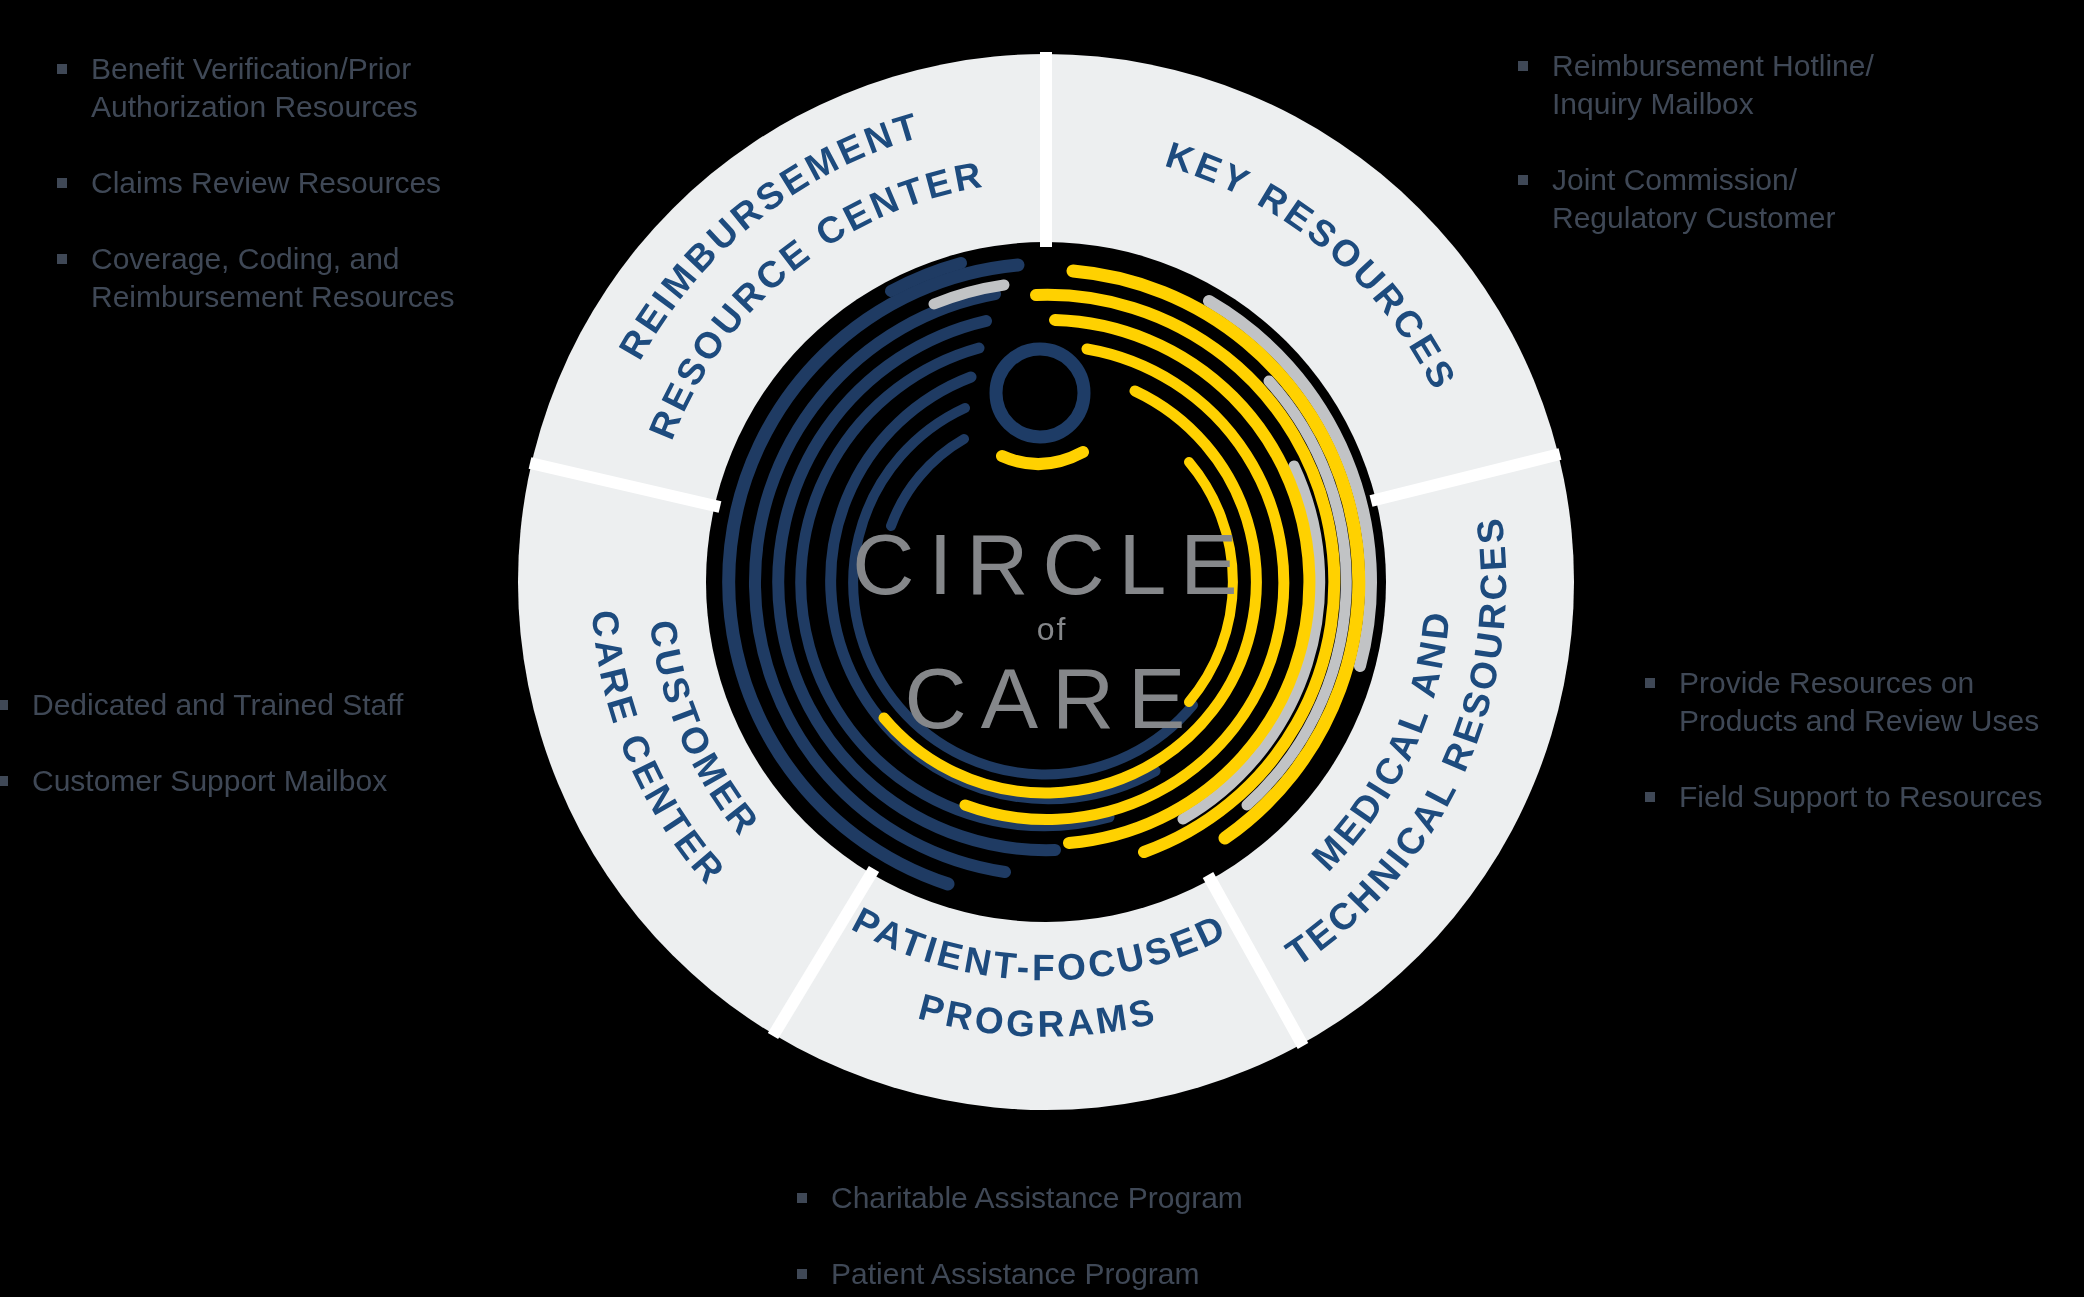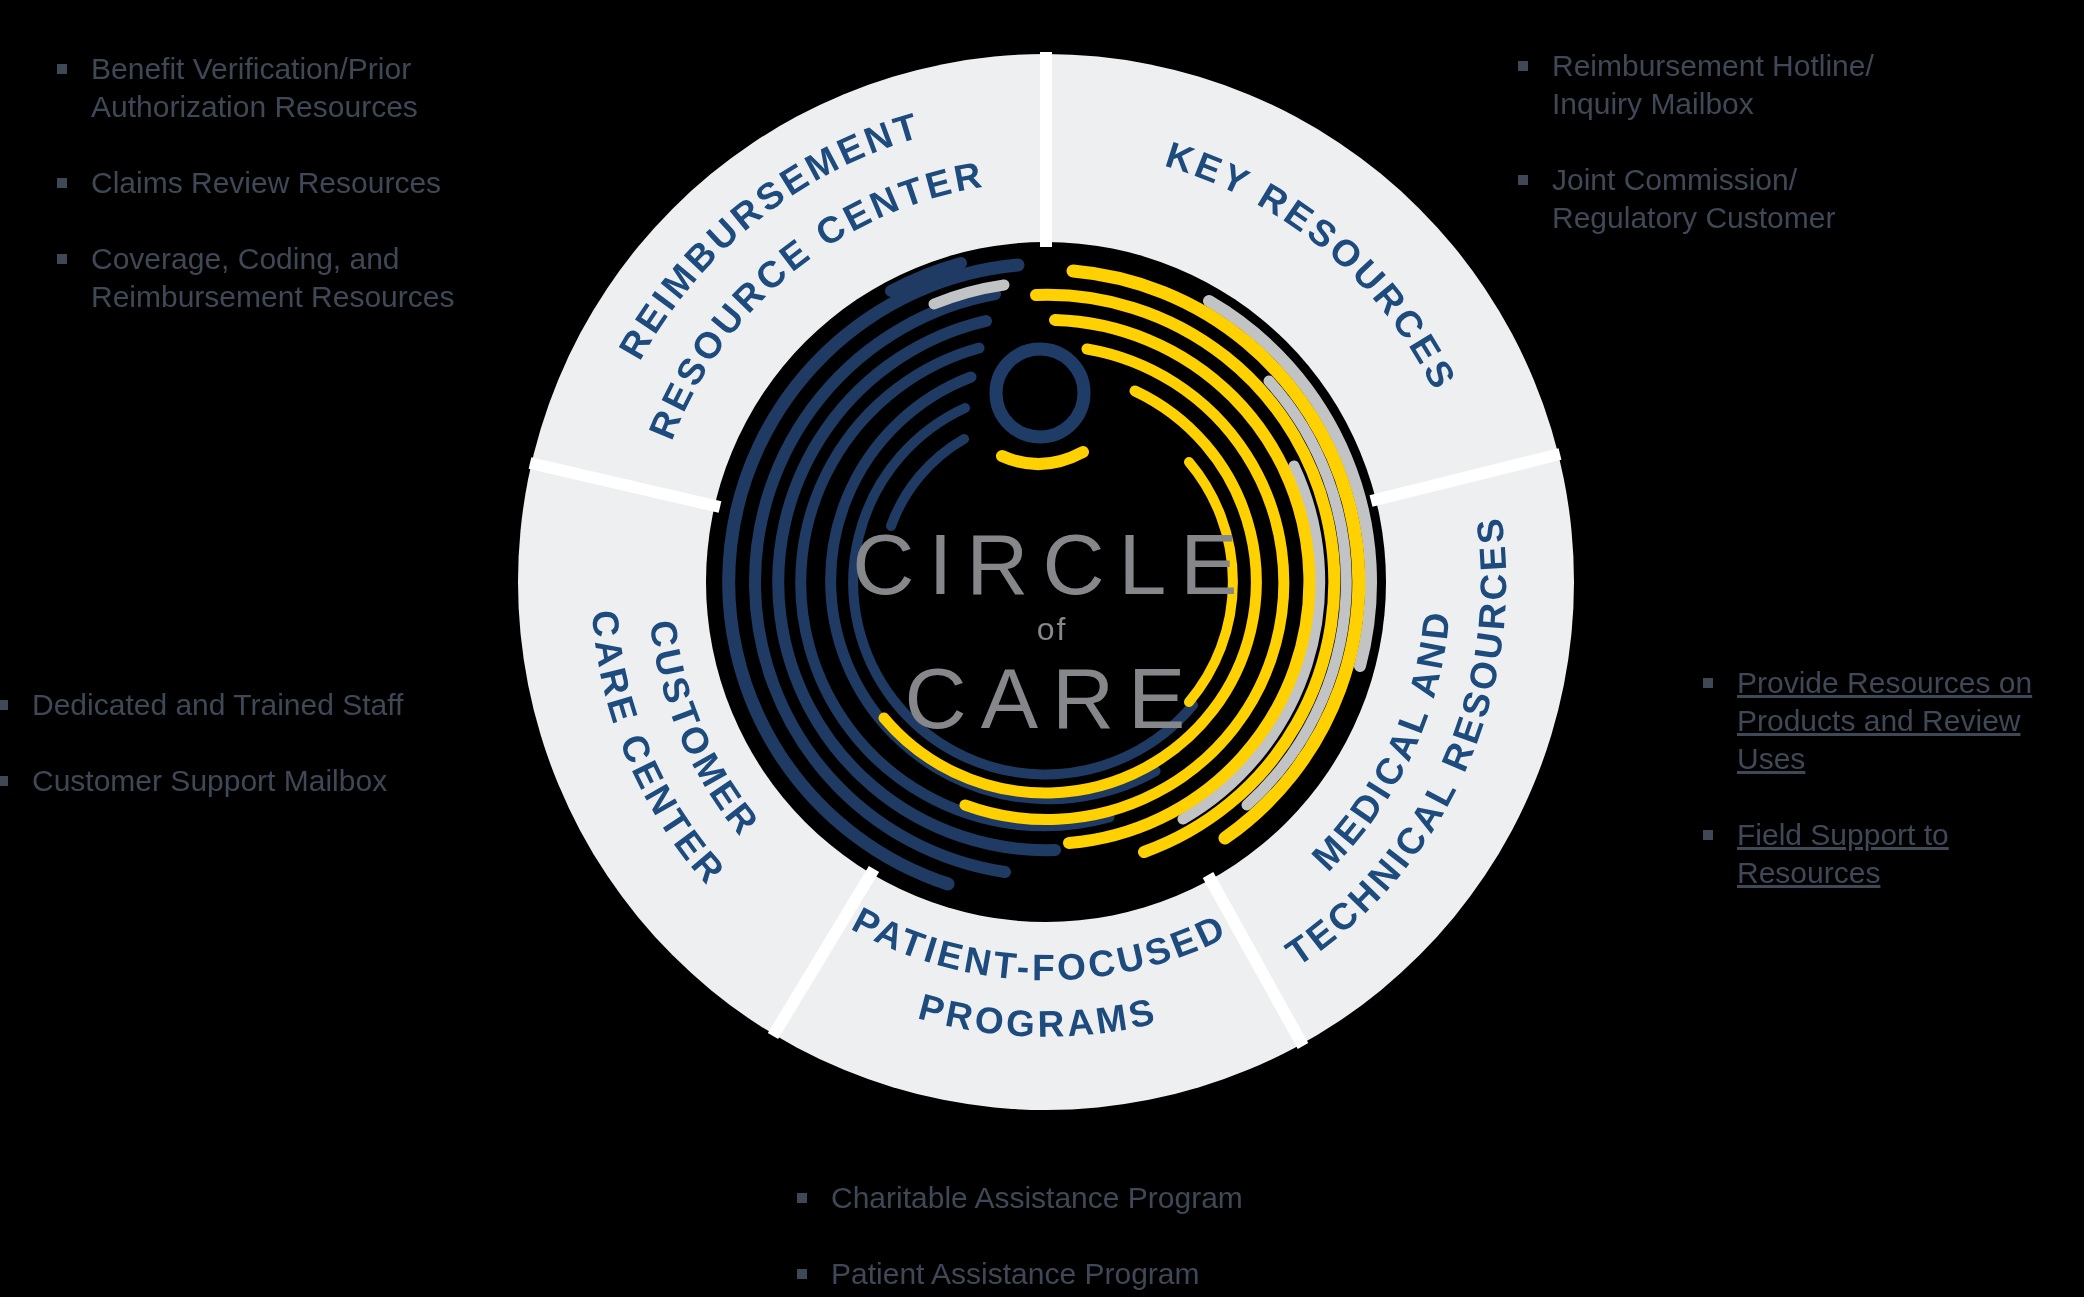--- a/index.html
+++ b/index.html
@@ -148,21 +148,21 @@
     </div>
     <div class="bitem">
       <span class="bsq"></span>
       <div class="blines">
         <div>Joint Commission/</div>
         <div>Regulatory Customer</div>
       </div>
     </div>
   </div>
 
-  <div class="blist" style="left:1703px;top:664px;text-decoration:underline;">
+  <div class="blist" style="left:1645px;top:664px;">
     <div class="bitem">
       <span class="bsq"></span>
       <div class="blines">
         <div>Provide Resources on</div>
         <div>Products and Review Uses</div>
       </div>
     </div>
     <div class="bitem">
       <span class="bsq"></span>
       <div class="blines">

